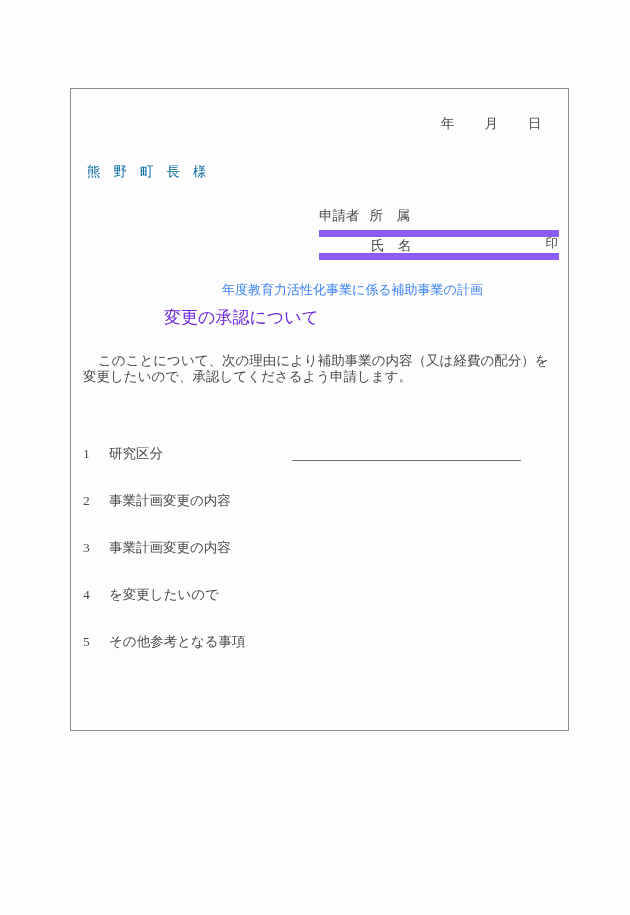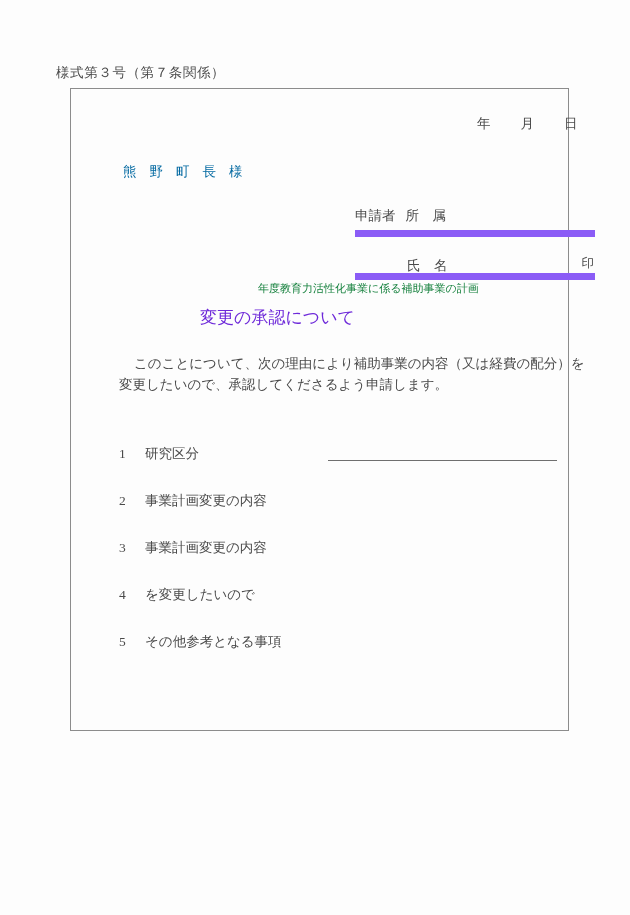--- a/index.html
+++ b/index.html
@@ -39,21 +39,20 @@
   
   .frame {
     position: absolute;
     left: 70px;
     top: 88px;
     width: 499px;
     height: 643px;
     border: 1px solid #8c8c8c;
     box-sizing: border-box;
     background: #fdfdfd;
-    padding-left: 36px;
   }
 
   .frame-inner {
     position: relative;
     width: 100%;
     height: 100%;
   }
 
   
   .date-line {
@@ -96,51 +95,51 @@
   }
   .app-row .lbl-applicant { margin-right: 10px; }
   .app-row .seal {
     position: absolute;
     right: 1px;
     bottom: 1px;
     font-size: 12.5px;
     color: #4a4a4a;
   }
   .app-row.name-row {
-    margin-top: 20px;
+    margin-top: 0;
     padding-left: 52px;
     box-sizing: border-box;
   }
 
   
   .doc-title-1 {
     position: absolute;
     left: 151px;
     top: 192px;
-    font-size: 11px;
-    white-space: nowrap;
-    color: #15803d;
+    font-size: 13px;
+    white-space: nowrap;
+    color: #3b82f6;
   }
   .doc-title-2 {
     position: absolute;
     left: 93px;
     top: 217px;
     font-size: 17px;
     white-space: nowrap;
     color: #6d28d9;
   }
 
   
   .body-text {
     position: absolute;
     left: 12px;
     top: 264px;
     width: 477px;
     font-size: 13.5px;
-    line-height: 21px;
+    line-height: 16px;
     text-indent: 15px;
     color: #4a4a4a;
   }
 
   
   .items {
     position: absolute;
     left: 12px;
     top: 356px;
     width: 470px;
@@ -164,21 +163,20 @@
     top: 15px;
     width: 229px;
     border-bottom: 1px solid #6f6f6f;
   }
 </style>
 </head>
 <body>
 
 <div class="page">
 
-  <div class="form-code">様式第３号（第７条関係）</div>
 
   <div class="frame">
     <div class="frame-inner">
 
       <div class="date-line">
         <span class="d-y">年</span><span class="d-m">月</span><span class="d-d">日</span>
       </div>
 
       <div class="addressee">
         <span>熊</span><span>野</span><span>町</span><span>長</span><span>様</span>

